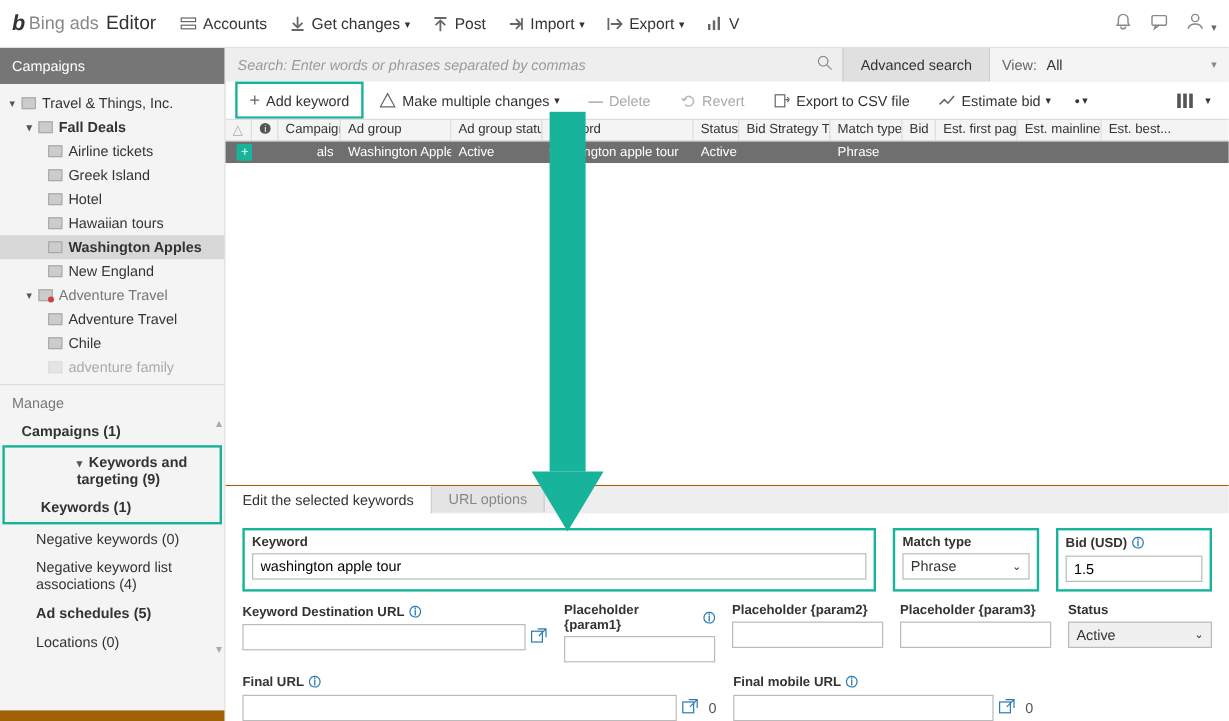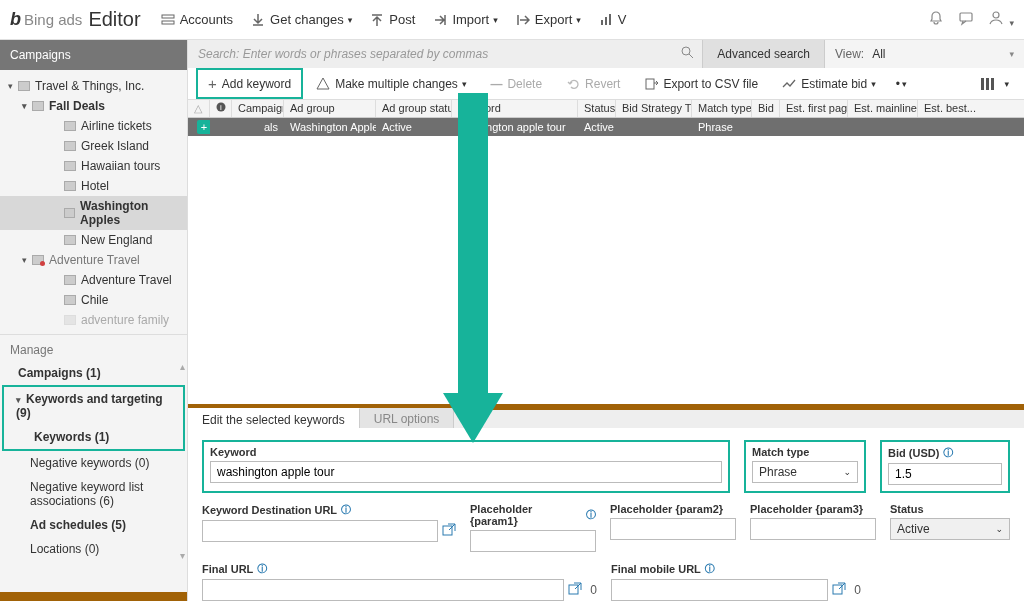--- a/index.html
+++ b/index.html
@@ -3,48 +3,48 @@
 <meta charset="utf-8">
 <style>
 * { box-sizing: border-box; margin: 0; padding: 0; font-family: "Segoe UI", Arial, sans-serif; }
 body { font-size: 12px; color: #333; background: #fff; width: 1024px; height: 601px; overflow: hidden; }
 
 
 .topbar { height: 40px; display: flex; align-items: center; padding: 0 10px; border-bottom: 1px solid #e0e0e0; }
 .logo { font-size: 18px; font-weight: 300; display: flex; align-items: center; margin-right: 20px; }
 .logo .bing-b { font-weight: bold; font-style: italic; color: #333; }
 .logo .ads { color: #888; font-size: 15px; margin-left: 3px; }
-.logo .editor { margin-left: 6px; font-size: 20px; }
+.logo .editor { margin-left: 6px; font-size: 16px; }
 .topmenu-item { display: flex; align-items: center; margin-right: 18px; font-size: 13px; cursor: pointer; }
 .topmenu-item svg { margin-right: 5px; }
 .spacer { flex: 1; }
 .top-icon { margin-left: 14px; cursor: pointer; color: #666; }
 
 
 .main { display: flex; height: 579px; }
 .sidebar { width: 196px; background: #f4f4f4; border-right: 1px solid #ddd; display: flex; flex-direction: column; }
 .sidebar-header { background: #767676; color: #fff; padding: 8px 10px; font-size: 12px; }
 .tree { padding: 6px 0 4px 0; flex: 0 0 auto; }
 .tree-row { display: flex; align-items: center; padding: 3px 6px 3px 8px; cursor: pointer; font-size: 12px; }
 .tree-row .caret { width: 10px; color: #555; font-size: 9px; }
 .tree-row .ticon { width: 12px; height: 10px; background: #ccc; margin-right: 5px; border: 1px solid #aaa; }
 .tree-row.l0 { padding-left: 8px; }
 .tree-row.l1 { padding-left: 22px; font-weight: bold; }
-.tree-row.l2 { padding-left: 64px; }
+.tree-row.l2 { padding-left: 40px; }
 .tree-row.selected { background: #d8d8d8; font-weight: bold; }
 .tree-row.muted { color: #aaa; }
 .tree-row.group { color: #777; font-weight: normal; }
 
 .manage-label { padding: 8px 10px 4px 10px; color: #777; font-size: 12px; border-top: 1px solid #ddd; }
 .manage-list { overflow: hidden; position: relative; }
 .manage-item { padding: 5px 10px 5px 18px; font-size: 12px; cursor: pointer; }
 .manage-item.bold { font-weight: bold; }
 .manage-item.sub { padding-left: 30px; }
 .manage-box { border: 2px solid #17b39a; margin: 0 2px; }
-.manage-box .manage-item:first-child { padding-left: 12px; }
+.manage-box .manage-item:first-child { padding-left: 12px; margin-left: 48px; }
 .manage-item .caret { display:inline-block; width:10px; font-size:9px; color:#555; }
 
 .shared-lib { background: #a16207; color: #fff; padding: 8px 10px; font-size: 10px; margin-top: auto; }
 
 
 .content { flex: 1; display: flex; flex-direction: column; position: relative; }
 .searchbar { display: flex; align-items: center; background: #eee; height: 28px; }
 .searchbar input { flex: 1; background: transparent; border: none; padding: 0 10px; font-size: 12px; color: #666; outline: none; height: 28px; }
 .searchbar input::placeholder { color: #999; font-style: italic; }
 .adv-search { background: #e0e0e0; padding: 0 14px; height: 28px; display: flex; align-items: center; border-left: 1px solid #ccc; font-size: 12px; cursor: pointer; }
@@ -65,21 +65,21 @@
 .grid-row { display: flex; background: #6f6f6f; color: #fff; height: 18px; font-size: 11px; align-items: center; }
 .gc { padding: 1px 6px; overflow: hidden; white-space: nowrap; }
 .gc.muted { color: #c0c0c0; margin-top: 40px; }
 .plus-badge { width: 14px; height: 14px; background: #17b39a; color: #fff; display: flex; align-items: center; justify-content: center; border-radius: 2px; font-size: 11px; margin-left: 3px; }
 .grid-body { flex: 0 0 268px; background: #fff; position: relative; }
 
 
 .big-arrow { position: absolute; left: 255px; top: 53px; width: 60px; height: 350px; z-index: 50; pointer-events: none; }
 
 
-.edit-tabs { display: flex; border-top: 6px solid #a16207; background: #eee; height: 24px; align-items: center; }
+.edit-tabs { display: flex; border-top: 1px solid #a16207; background: #eee; height: 24px; align-items: flex-start; }
 .edit-tab { padding: 4px 14px; font-size: 12px; border-right: 1px solid #ccc; cursor: pointer; display:flex; align-items:center; }
 .edit-tab.active { background: #fff; border-top: 1px solid #fff; }
 .edit-tab.dim { color: #888; background:#e4e4e4; }
 
 .form-area { padding: 12px 14px 8px 14px; background:#fff; }
 .form-row { display: flex; gap: 14px; margin-bottom: 10px; }
 .fcol { display: flex; flex-direction: column; }
 .flabel { font-size: 11px; font-weight: bold; margin-bottom: 3px; display: flex; align-items: center; }
 .flabel .info { color: #2a7ab0; margin-left: 4px; font-size: 10px; }
 .finput { height: 22px; border: 1px solid #bbb; padding: 0 6px; font-size: 12px; width: 100%; }
@@ -182,25 +182,25 @@
       <div class="tree-row l2">
           <span class="ticon"></span>
           <span>Airline tickets</span>
         </div>
       <div class="tree-row l2">
           <span class="ticon"></span>
           <span>Greek Island</span>
         </div>
       <div class="tree-row l2">
           <span class="ticon"></span>
+          <span>Hotel</span>
+        </div>
+      <div class="tree-row l2">
+          <span class="ticon"></span>
           <span>Hawaiian tours</span>
-        </div>
-      <div class="tree-row l2">
-          <span class="ticon"></span>
-          <span>Hotel</span>
         </div>
       <div class="tree-row l2 selected">
           <span class="ticon"></span>
           <span>Washington Apples</span>
         </div>
       <div class="tree-row l2">
           <span class="ticon"></span>
           <span>New England</span>
         </div>
       <div class="tree-row l1 group">
@@ -226,21 +226,21 @@
 
     <div class="manage-label">Manage</div>
     <div class="manage-list">
       <div style="position:absolute;right:2px;top:0;color:#aaa;font-size:10px;">▴</div>
       <div class="manage-item bold">Campaigns (1)</div>
       <div class="manage-box">
         <div class="manage-item bold"><span class="caret">▾</span><span>Keywords and targeting (9)</span></div>
         <div class="manage-item sub bold">Keywords (1)</div>
       </div>
       <div class="manage-item sub">Negative keywords (0)</div>
-      <div class="manage-item sub">Negative keyword list associations (6)</div>
+      <div class="manage-item sub">Negative keyword list associations (4)</div>
       <div class="manage-item bold" style="padding-left:30px;">Ad schedules (5)</div>
       <div class="manage-item sub">Locations (0)</div>
 
       <div style="position:absolute;right:2px;bottom:0;color:#aaa;font-size:10px;">▾</div>
     </div>
 
     <div class="shared-lib">Shared library</div>
   </div>
 
   <div class="content">

